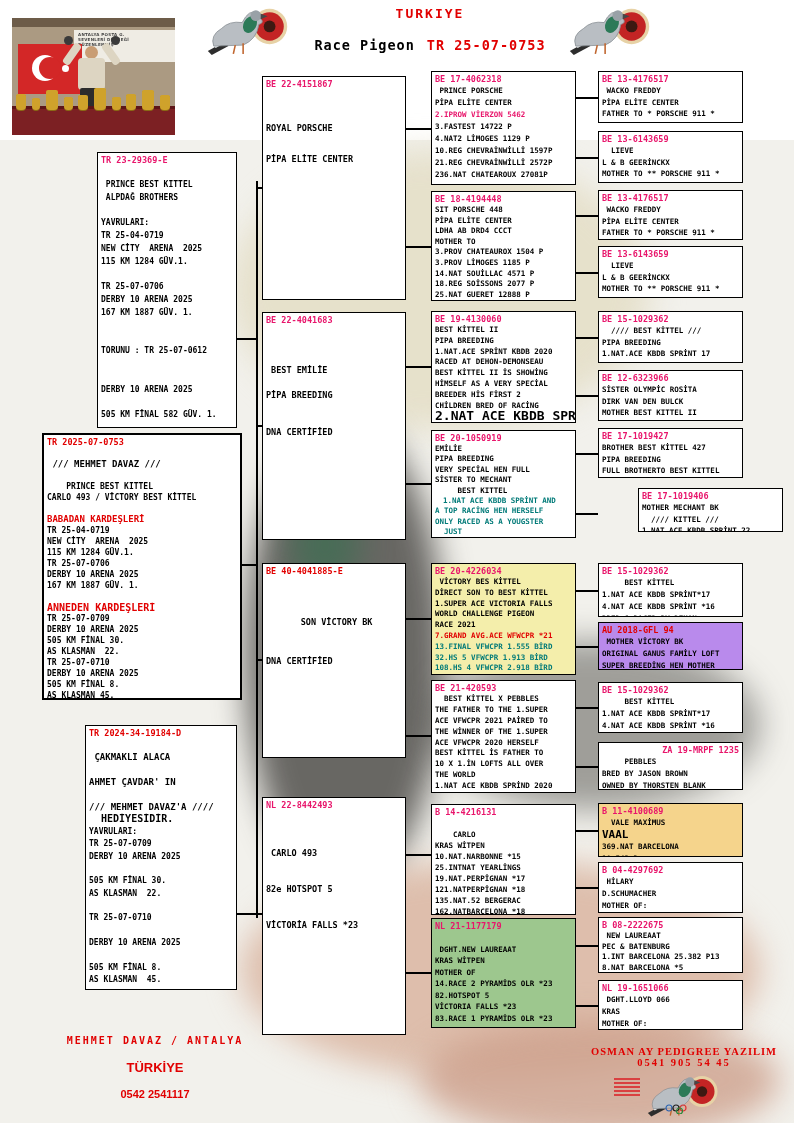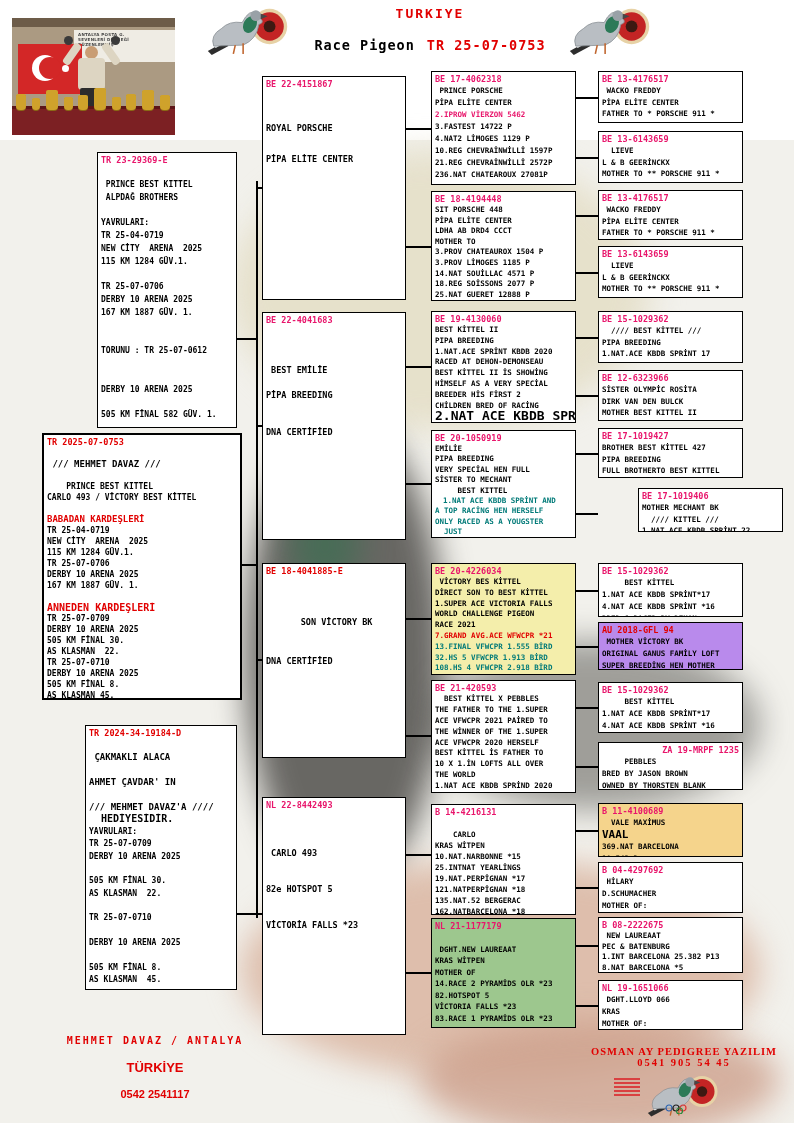--- a/index.html
+++ b/index.html
@@ -260,21 +260,21 @@
         <div class="ln" style="height: 12.5px; line-height: 12.5px; font-size: 8.5px; color: rgb(0, 0, 0);"></div>
         <div class="ln" style="height: 12.5px; line-height: 12.5px; font-size: 8.5px; color: rgb(0, 0, 0);"></div>
         <div class="ln" style="height: 12.5px; line-height: 12.5px; font-size: 8.5px; color: rgb(0, 0, 0);"> BEST EMİLİE</div>
         <div class="ln" style="height: 12.5px; line-height: 12.5px; font-size: 8.5px; color: rgb(0, 0, 0);"></div>
         <div class="ln" style="height: 12.5px; line-height: 12.5px; font-size: 8.5px; color: rgb(0, 0, 0);">PİPA BREEDING</div>
         <div class="ln" style="height: 12.5px; line-height: 12.5px; font-size: 8.5px; color: rgb(0, 0, 0);"></div>
         <div class="ln" style="height: 12.5px; line-height: 12.5px; font-size: 8.5px; color: rgb(0, 0, 0);"></div>
         <div class="ln" style="height: 12.5px; line-height: 12.5px; font-size: 8.5px; color: rgb(0, 0, 0);">DNA CERTİFİED</div>
       </div>
       <div class="box" style="left: 262px; top: 563px; width: 144px; height: 195px; background: rgb(255, 255, 255);">
-        <div class="hdr" style="color: rgb(225, 0, 0);">BE 18-4041885-E</div>
+        <div class="hdr" style="color: rgb(225, 0, 0);">BE 40-4041885-E</div>
         <div class="ln" style="height: 13px; line-height: 13px; font-size: 8.5px; color: rgb(0, 0, 0);"></div>
         <div class="ln" style="height: 13px; line-height: 13px; font-size: 8.5px; color: rgb(0, 0, 0);"></div>
         <div class="ln" style="height: 13px; line-height: 13px; font-size: 8.5px; color: rgb(0, 0, 0);"></div>
         <div class="ln" style="height: 13px; line-height: 13px; font-size: 8.5px; color: rgb(0, 0, 0); text-align: center;"> SON VİCTORY BK</div>
         <div class="ln" style="height: 13px; line-height: 13px; font-size: 8.5px; color: rgb(0, 0, 0);"></div>
         <div class="ln" style="height: 13px; line-height: 13px; font-size: 8.5px; color: rgb(0, 0, 0);"></div>
         <div class="ln" style="height: 13px; line-height: 13px; font-size: 8.5px; color: rgb(0, 0, 0);">DNA CERTİFİED</div>
       </div>
       <div class="box" style="left: 262px; top: 797px; width: 144px; height: 238px; background: rgb(255, 255, 255);">
         <div class="hdr" style="color: rgb(232, 21, 107);">NL 22-8442493</div>

